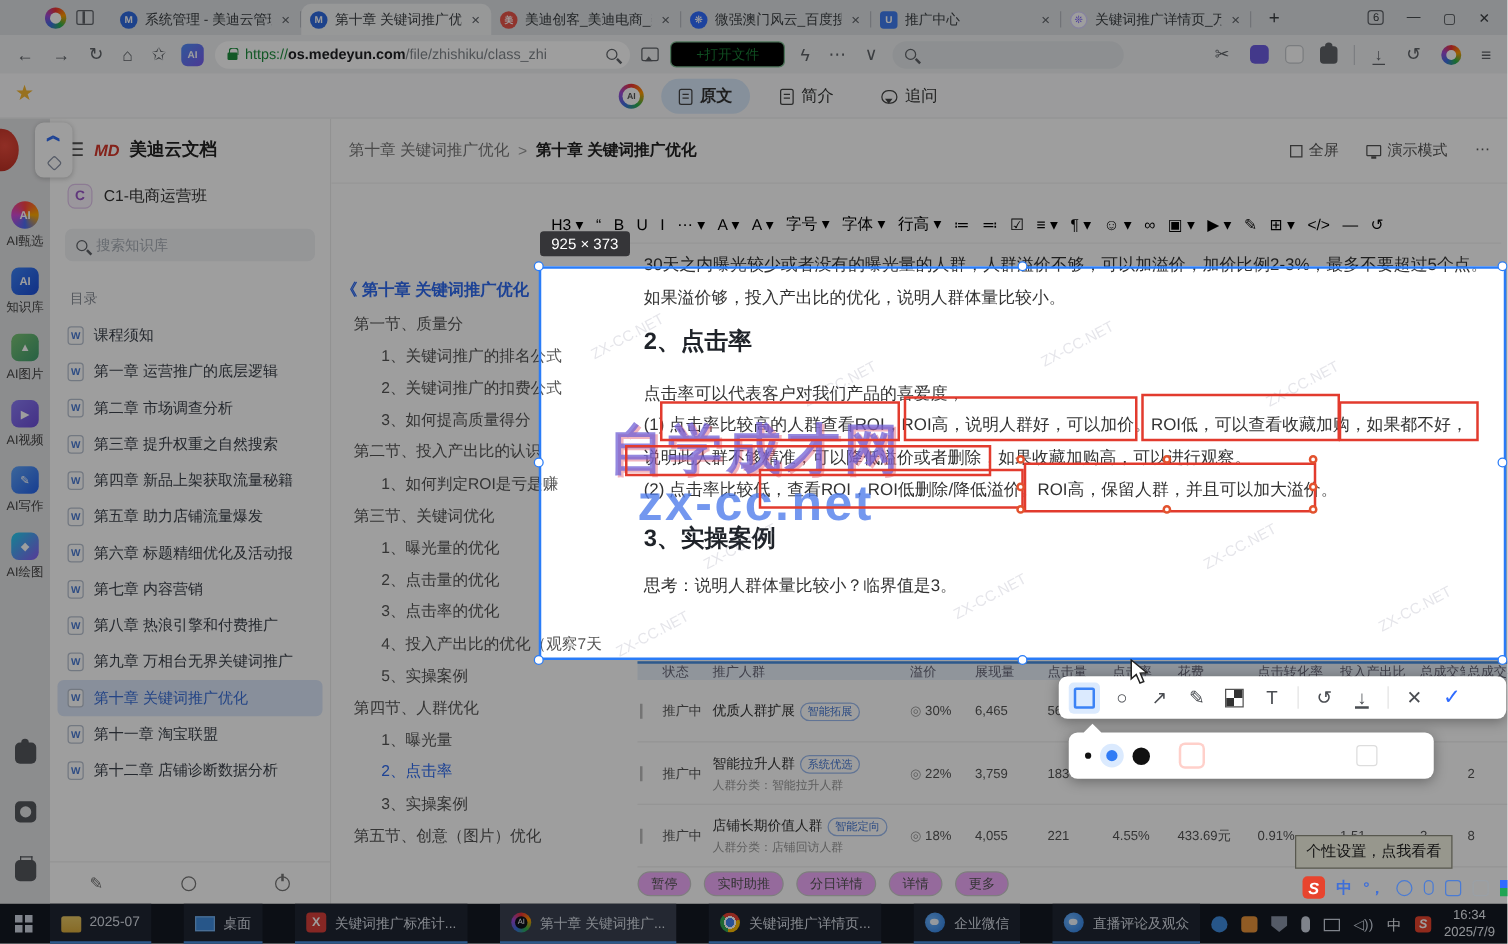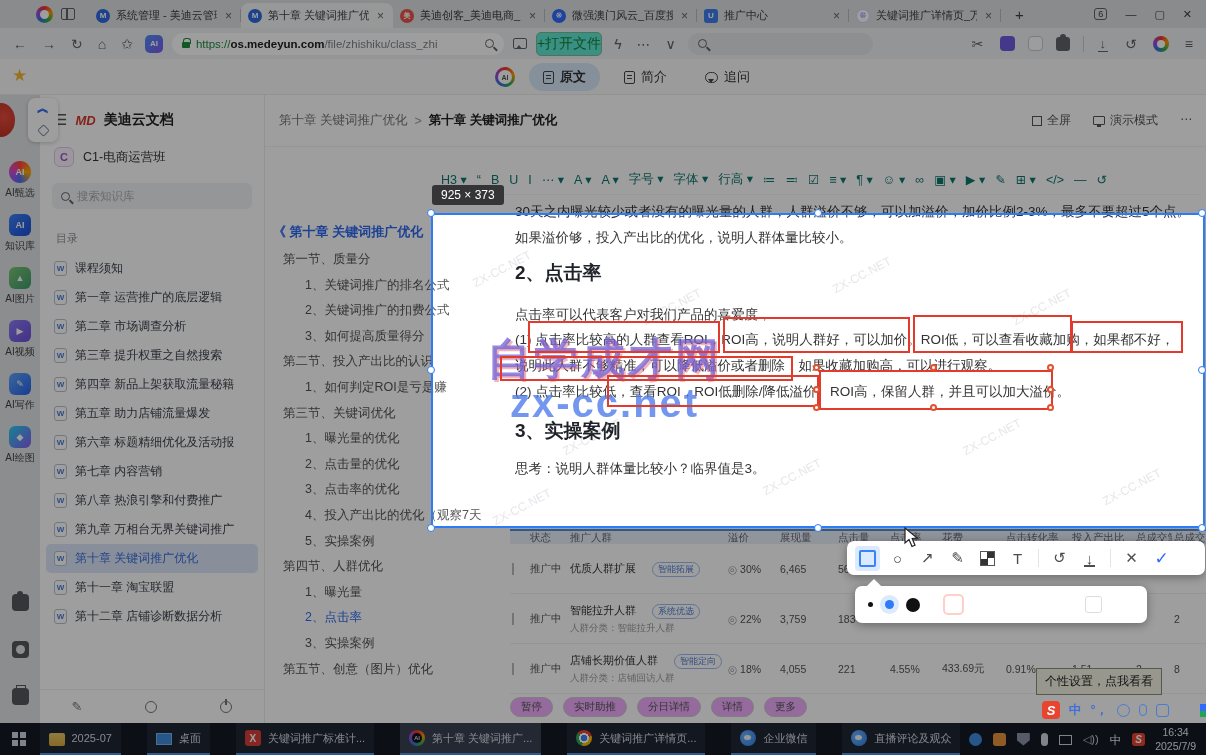--- a/index.html
+++ b/index.html
@@ -33,21 +33,21 @@
   .navg{font-size:14px;color:#5f6368;padding:0 3px}
   .aibadge{width:18px;height:18px;border-radius:5px;background:linear-gradient(135deg,#4f8ef7,#7a5cf0);color:#fff;font-size:8px;font-weight:bold;display:flex;align-items:center;justify-content:center}
   .urlpill{width:332px;height:22px;background:#fff;border-radius:12px;display:flex;align-items:center;gap:6px;padding:0 10px;font-size:11.5px}
   .lock{width:8px;height:6px;background:#1e8e3e;border-radius:1px;position:relative;margin-top:3px}
   .lock::before{content:"";position:absolute;left:1px;top:-4px;width:6px;height:5px;border:1.5px solid #1e8e3e;border-bottom:none;border-radius:3px 3px 0 0}
   .u-scheme{color:#1e8e3e}.u-domain{color:#202124;font-weight:bold}.u-path{color:#80868b}
   .mag{width:9px;height:9px;border:1.5px solid #5f6368;border-radius:50%;position:relative;flex:none}
   .mag::after{content:"";position:absolute;left:7px;top:8px;width:5px;height:1.5px;background:#5f6368;transform:rotate(45deg)}
   .imgico{width:14px;height:11px;border:1.5px solid #5f6368;border-radius:2px;position:relative}
   .imgico::after{content:"";position:absolute;left:2px;top:3px;border:3px solid transparent;border-bottom:4px solid #5f6368}
-  .openfile{border:1px solid #7dbb91;color:#1a7f37;background:#5eead4;font-size:14px;border-radius:5px;padding:2px 0;white-space:nowrap}
+  .openfile{border:1px solid #7dbb91;color:#1a7f37;background:#000000;font-size:11px;border-radius:5px;padding:2px 20px;white-space:nowrap}
   .searchpill{width:185px;height:22px;background:#e4e7ea;border-radius:12px;display:flex;align-items:center;gap:6px;padding:0 10px;color:#9aa0a6;font-size:11px}
   .exticons{margin-left:auto;display:flex;align-items:center;gap:13px}
   .ext-purple{width:15px;height:15px;border-radius:4px;background:#6d5ce0}
   .ext-white{width:15px;height:15px;border-radius:4px;background:#fdfdfd;border:1px solid #c5c9cd}
   .ext-puzzle{width:14px;height:14px;border-radius:3px;background:#5f6368;position:relative}
   .ext-puzzle::after{content:"";position:absolute;left:4px;top:-3px;width:6px;height:6px;border-radius:50%;background:#5f6368}
   .vdiv{width:1px;height:16px;background:#c8ccd0}
   .dlico{position:relative;font-size:13px}
   .dlico::after{content:"";position:absolute;left:1px;right:1px;bottom:-1px;height:1.5px;background:#5f6368}
   .cirlogo{width:16px;height:16px;border-radius:50%;background:conic-gradient(#e33,#f90,#2bb24c,#3b6fe0,#a04ad6,#e33)}
@@ -115,21 +115,21 @@
   .act{display:flex;align-items:center;gap:5px}
   .i-full{width:10px;height:10px;border:1.5px solid #555}
   .i-present{width:12px;height:9px;border:1.5px solid #555;border-radius:1px;position:relative}
   .i-present::after{content:"";position:absolute;left:3px;bottom:-3px;width:4px;height:2px;background:#555}
   .outline{position:absolute;left:4px;top:128px;width:212px;font-size:12.5px;color:#555}
   .ol-head{color:#2f6bf0;font-weight:bold;padding:0 0 6px 4px;font-size:13px}
   .ol-item{line-height:25.6px;white-space:nowrap;overflow:hidden}
   .ol-item.lv1{padding-left:14px}
   .ol-item.lv2{padding-left:36px}
   .ol-item.on{color:#2f6bf0}
-  .edtoolbar{position:absolute;left:176px;top:70px;width:760px;height:30px;display:flex;align-items:center;gap:10px;font-size:12.5px;color:#0f766e;border-bottom:1px solid #f4f4f4}
+  .edtoolbar{position:absolute;left:176px;top:70px;width:760px;height:30px;display:flex;align-items:center;gap:10px;font-size:12.5px;color:#000000;border-bottom:1px solid #f4f4f4}
   .edt{white-space:nowrap}
 
   
   .cline{position:absolute;font-size:13.5px;color:#333;white-space:nowrap}
   .cline.h2{font-size:19px;font-weight:bold;color:#1f2329}
 
   
   .wm1{position:absolute;left:487px;top:330px;font-size:44px;font-weight:bold;color:rgba(112,96,212,.75);letter-spacing:3px;text-shadow:2px 2px 0 rgba(225,90,110,.45);z-index:22;white-space:nowrap}
   .wm2{position:absolute;left:510px;top:381px;font-size:40px;font-weight:bold;color:rgba(80,125,235,.8);letter-spacing:2px;z-index:22}
   .wmtile{position:absolute;font-size:12px;color:rgba(110,110,140,.18);z-index:21;white-space:nowrap}
@@ -140,21 +140,21 @@
 
   
   .datatable{position:absolute;left:510px;top:529px;width:696px;font-size:10.5px;color:#555}
   .drow{display:flex;align-items:center}
   .dhead{background:#e9f1fb;color:#667;height:15px;border-top:2px solid #4a90e2}
   .dcell{flex:none;padding:0 2px;white-space:nowrap;overflow:hidden}
   .c0{width:18px}.c1{width:40px}.c2{width:158px}.c3{width:52px}.c4{width:58px}.c5{width:52px}.c6{width:52px}.c7{width:64px}.c8{width:66px}.c9{width:64px}.c10{width:38px}.c11{width:34px}
   .dbody .drow{height:50px;border-bottom:1px solid #f0f0f0}
   .chk{width:9px;height:9px;border:1px solid #bbb;border-radius:2px}
   .pname{color:#333;font-size:11px}
-  .pbadge{display:inline-block;border:1px solid #9dbcf0;color:#4a7bd4;border-radius:8px;font-size:9px;padding:0 5px;margin-left:16px}
+  .pbadge{display:inline-block;border:1px solid #9dbcf0;color:#4a7bd4;border-radius:8px;font-size:9px;padding:0 5px;margin-left:4px}
   .psub{color:#999;font-size:9.5px;margin-top:3px}
   .prem::before{content:"◎ ";color:#999}
   .dbuttons{position:absolute;left:510px;top:697px;display:flex;gap:10px}
   .dbtn{border:1px solid #ccc;border-radius:11px;padding:2px 10px;font-size:10.5px;color:#555;background:#f0abfc}
 
   
   .capture{position:absolute;left:431px;top:213px;width:774px;height:315px;border:2px solid #2a7cf7;box-shadow:0 0 0 2000px rgba(0,0,0,.38);z-index:40;pointer-events:none}
   .handle{position:absolute;width:8px;height:8px;border-radius:50%;background:#fff;border:1.5px solid #2a7cf7;z-index:41}
   .sizebadge{position:absolute;left:432px;top:185px;background:rgba(45,45,48,.92);color:#fff;font-size:12px;padding:3px 9px;border-radius:3px;z-index:42}
 

